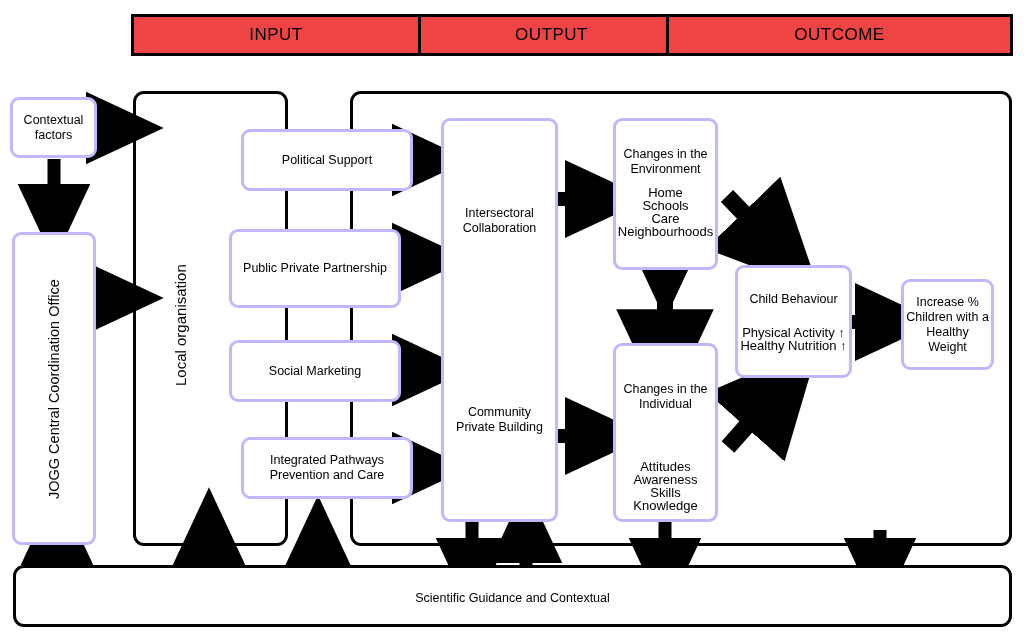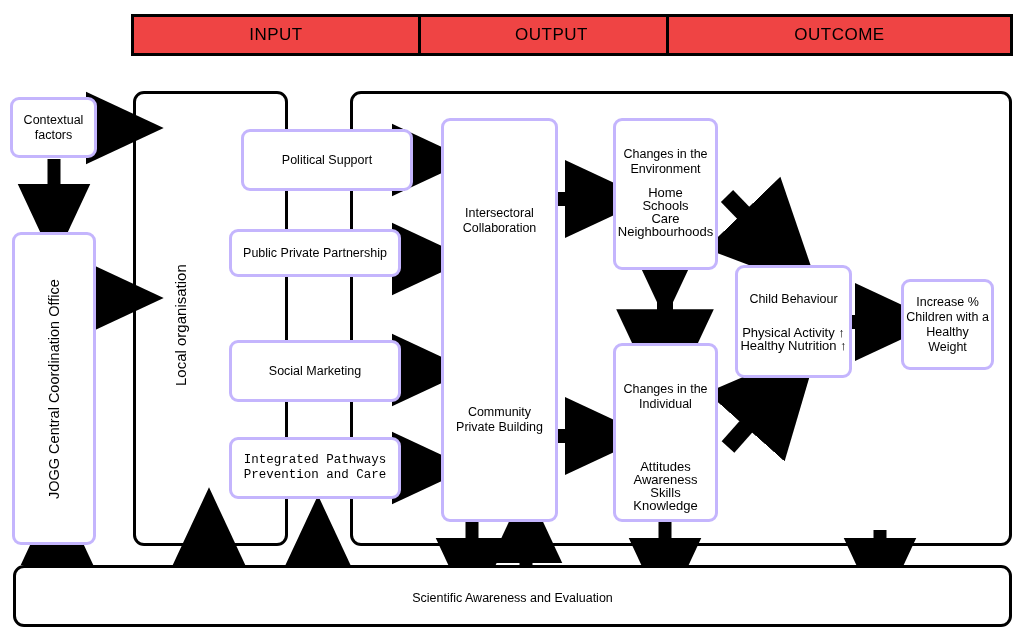--- a/index.html
+++ b/index.html
@@ -106,27 +106,27 @@
 factors</div>
   </div>
 
   <div class="box" style="left:12px;top:232px;width:84px;height:313px;">
     <div class="vlabel" style="position:relative;left:0;top:0;width:58px;height:290px;font-size:14.5px;">JOGG Central Coordination Office</div>
   </div>
 
   <div class="box" style="left:241px;top:129px;width:172px;height:62px;">
     <div class="t">Political Support</div>
   </div>
-  <div class="box" style="left:229px;top:229px;width:172px;height:48px;">
+  <div class="box" style="left:229px;top:229px;width:172px;height:79px;">
     <div class="t">Public Private Partnership</div>
   </div>
   <div class="box" style="left:229px;top:340px;width:172px;height:62px;">
     <div class="t">Social Marketing</div>
   </div>
-  <div class="box" style="left:229px;top:437px;width:172px;height:62px;font-family:Liberation Mono, monospace;">
+  <div class="box" style="left:241px;top:437px;width:172px;height:62px;">
     <div class="t" style="max-width:150px;">Integrated Pathways Prevention and Care</div>
   </div>
 
   <div class="box" style="left:441px;top:118px;width:117px;height:404px;justify-content:space-around;">
     <div class="t" style="white-space:pre-line;">Intersectoral
 Collaboration</div>
     <div class="t" style="white-space:pre-line;">Community
 Private Building</div>
   </div>
 
@@ -155,15 +155,15 @@
   </div>
 
   <div class="box" style="left:901px;top:279px;width:93px;height:91px;">
     <div class="t" style="white-space:pre-line;">Increase %
 Children with a
 Healthy
 Weight</div>
   </div>
 
   <div class="cont" style="left:13px;top:565px;width:999px;height:62px;"></div>
-  <div class="ctext" style="left:13px;top:591px;width:999px;">Scientific Awareness and Evaluation</div>
+  <div class="ctext" style="left:13px;top:591px;width:999px;">Scientific Guidance and Contextual</div>
 
 </div>
 
 </body></html>

